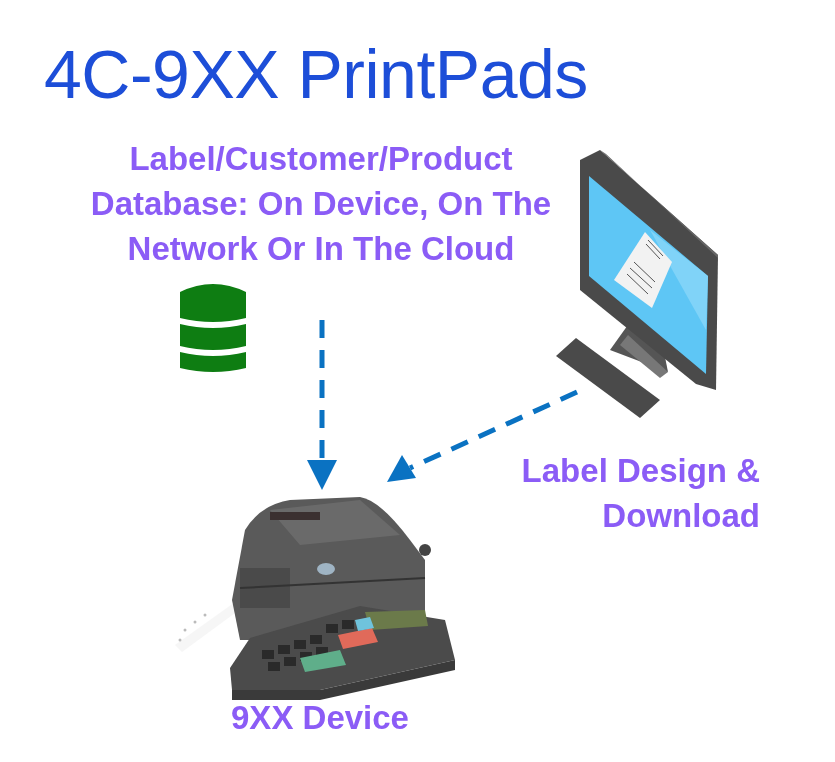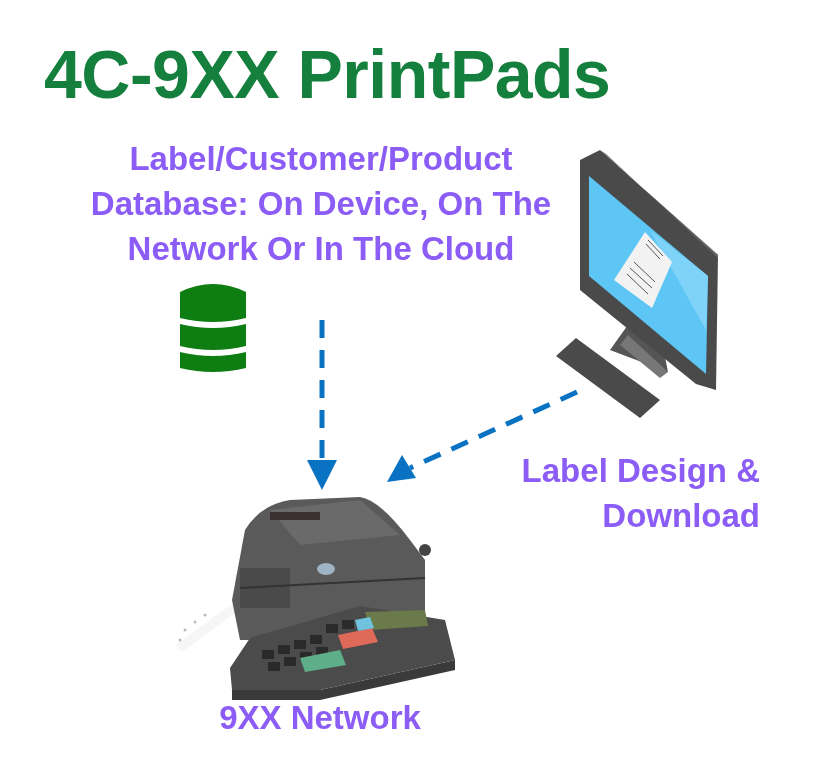--- a/index.html
+++ b/index.html
@@ -1,33 +1,33 @@
 <!DOCTYPE html>
 <html><head>
   <meta charset="utf-8">
   <style>
     html, body { margin: 0; padding: 0; background: #ffffff; }
     body { width: 835px; height: 762px; position: relative; overflow: hidden; font-family: "Liberation Sans", sans-serif; }
-    .title { position: absolute; left: 44px; top: 40px; font-size: 68px; font-weight: bold; color: #15803d; letter-spacing: -0.5px; line-height: 1; white-space: nowrap; }
+    .title { position: absolute; left: 44px; top: 40px; font-size: 68px; font-weight: normal; color: #1d4ed8; letter-spacing: -0.5px; line-height: 1; white-space: nowrap; }
     .blue { color: #8b5cf6; font-weight: bold; }
     .db-text { position: absolute; left: 90px; top: 136px; width: 462px; text-align: center; font-size: 33px; line-height: 45px; }
     .design-text { position: absolute; left: 470px; top: 448px; width: 290px; text-align: right; font-size: 33px; line-height: 45px; }
     .series-text { position: absolute; left: 205px; top: 698px; width: 230px; text-align: center; font-size: 33px; line-height: 40px; }
     svg.abs { position: absolute; left: 0; top: 0; }
   </style>
 </head>
 <body>
 
 <div class="title">4C-9XX PrintPads</div>
 
 <div class="db-text blue">Label/Customer/Product Database: On Device, On The Network Or In The Cloud</div>
 
 <div class="design-text blue">Label Design &amp; Download</div>
 
-<div class="series-text blue">9XX Network</div>
+<div class="series-text blue">9XX Device</div>
 
 <svg class="abs" width="835" height="762" style="pointer-events:none">
   <g fill="#0e7d12">
     <path d="M180,292 Q213,276 246,292 L246,318 Q213,326 180,318 Z"></path>
     <path d="M180,324 Q213,332 246,324 L246,346 Q213,354 180,346 Z"></path>
     <path d="M180,352 Q213,360 246,352 L246,368 Q213,376 180,368 Z"></path>
   </g>
 
   <g>
     <line x1="322" y1="320" x2="322" y2="460" stroke="#0a72c2" stroke-width="5" stroke-dasharray="18,12"></line>

